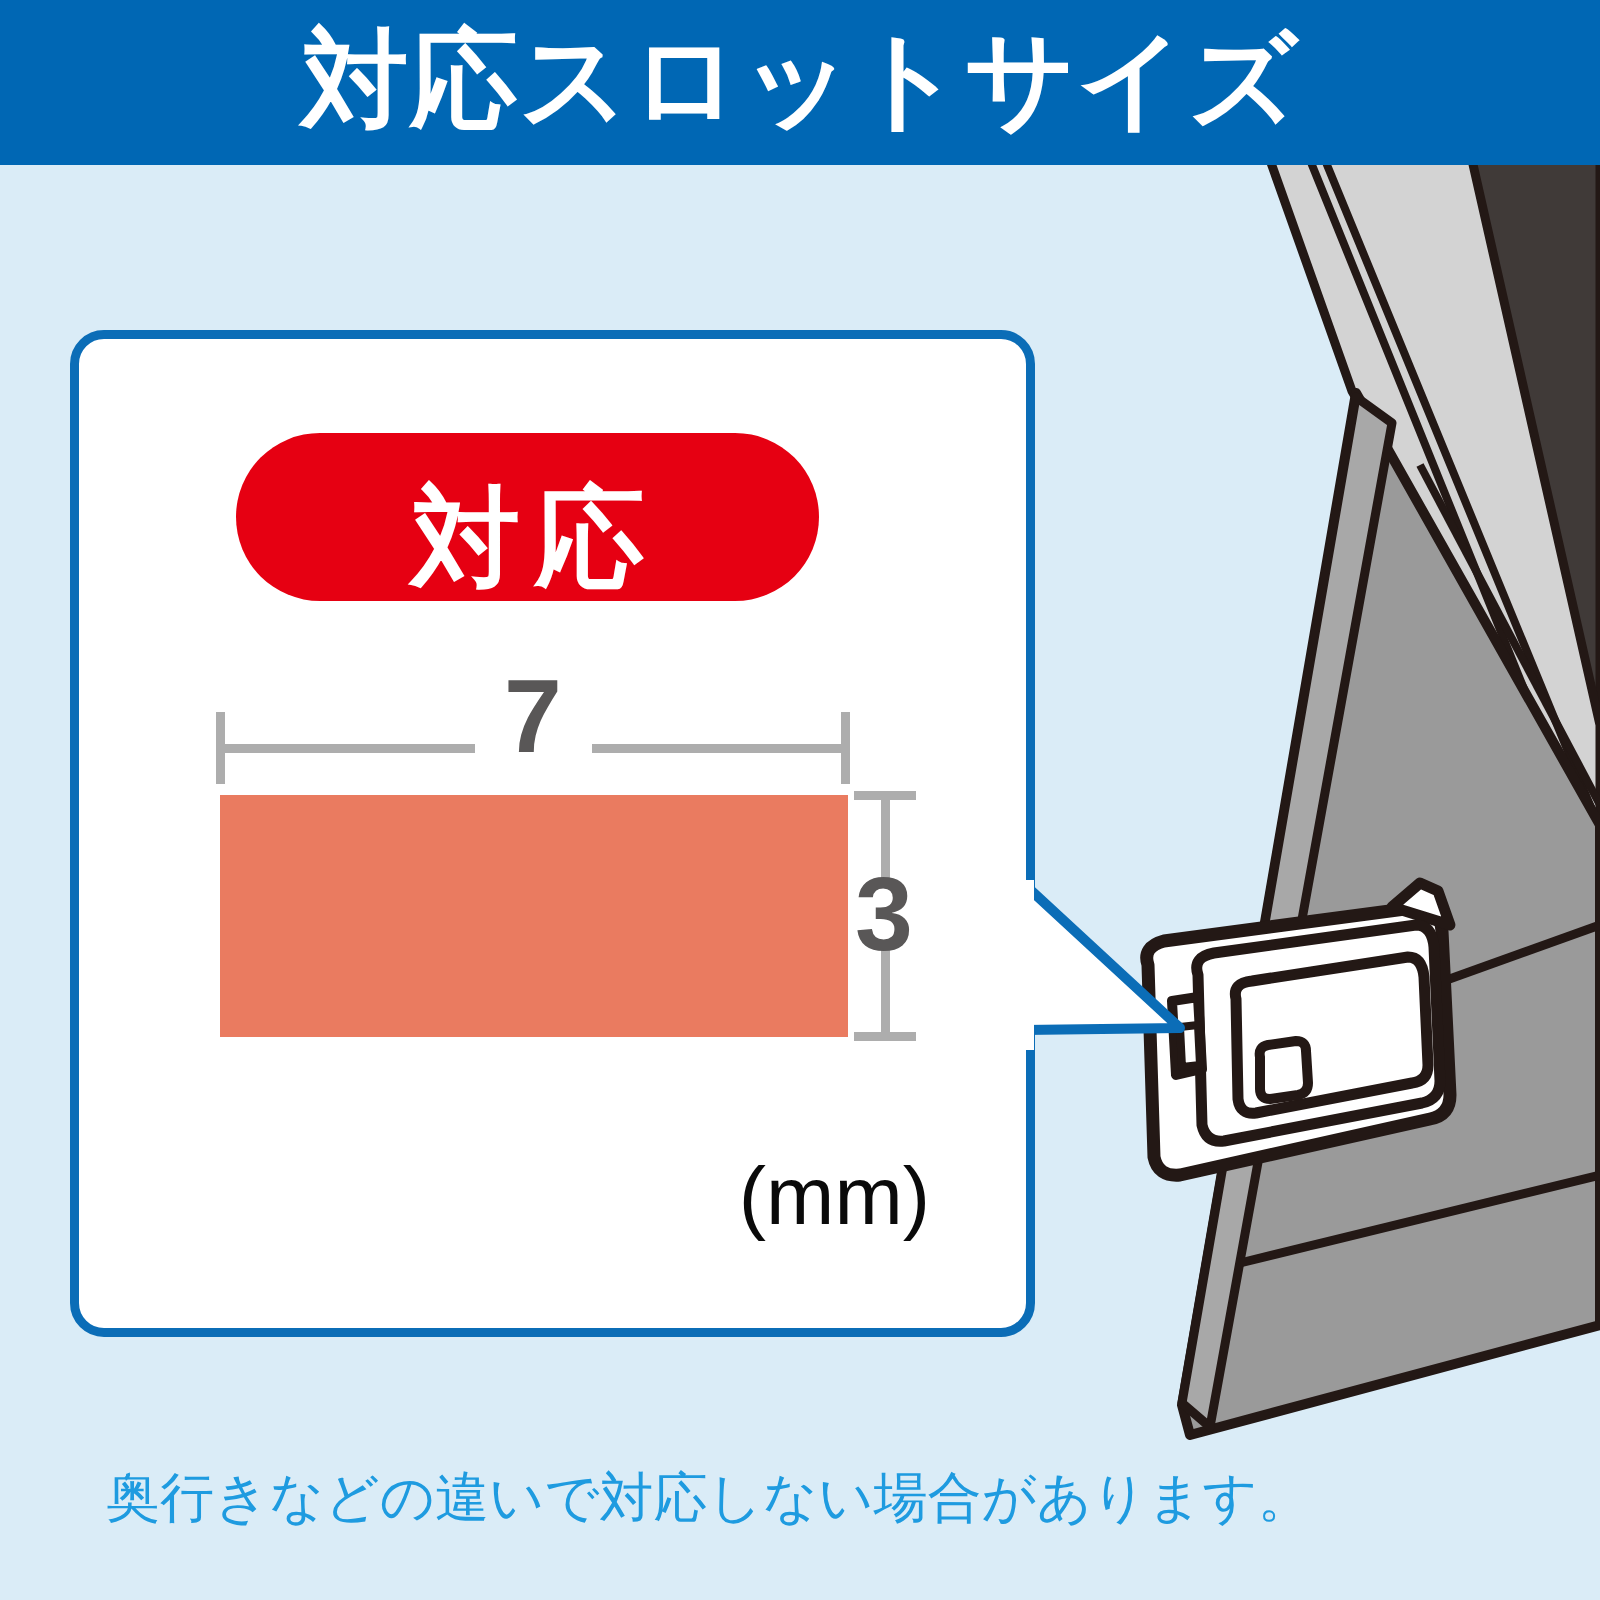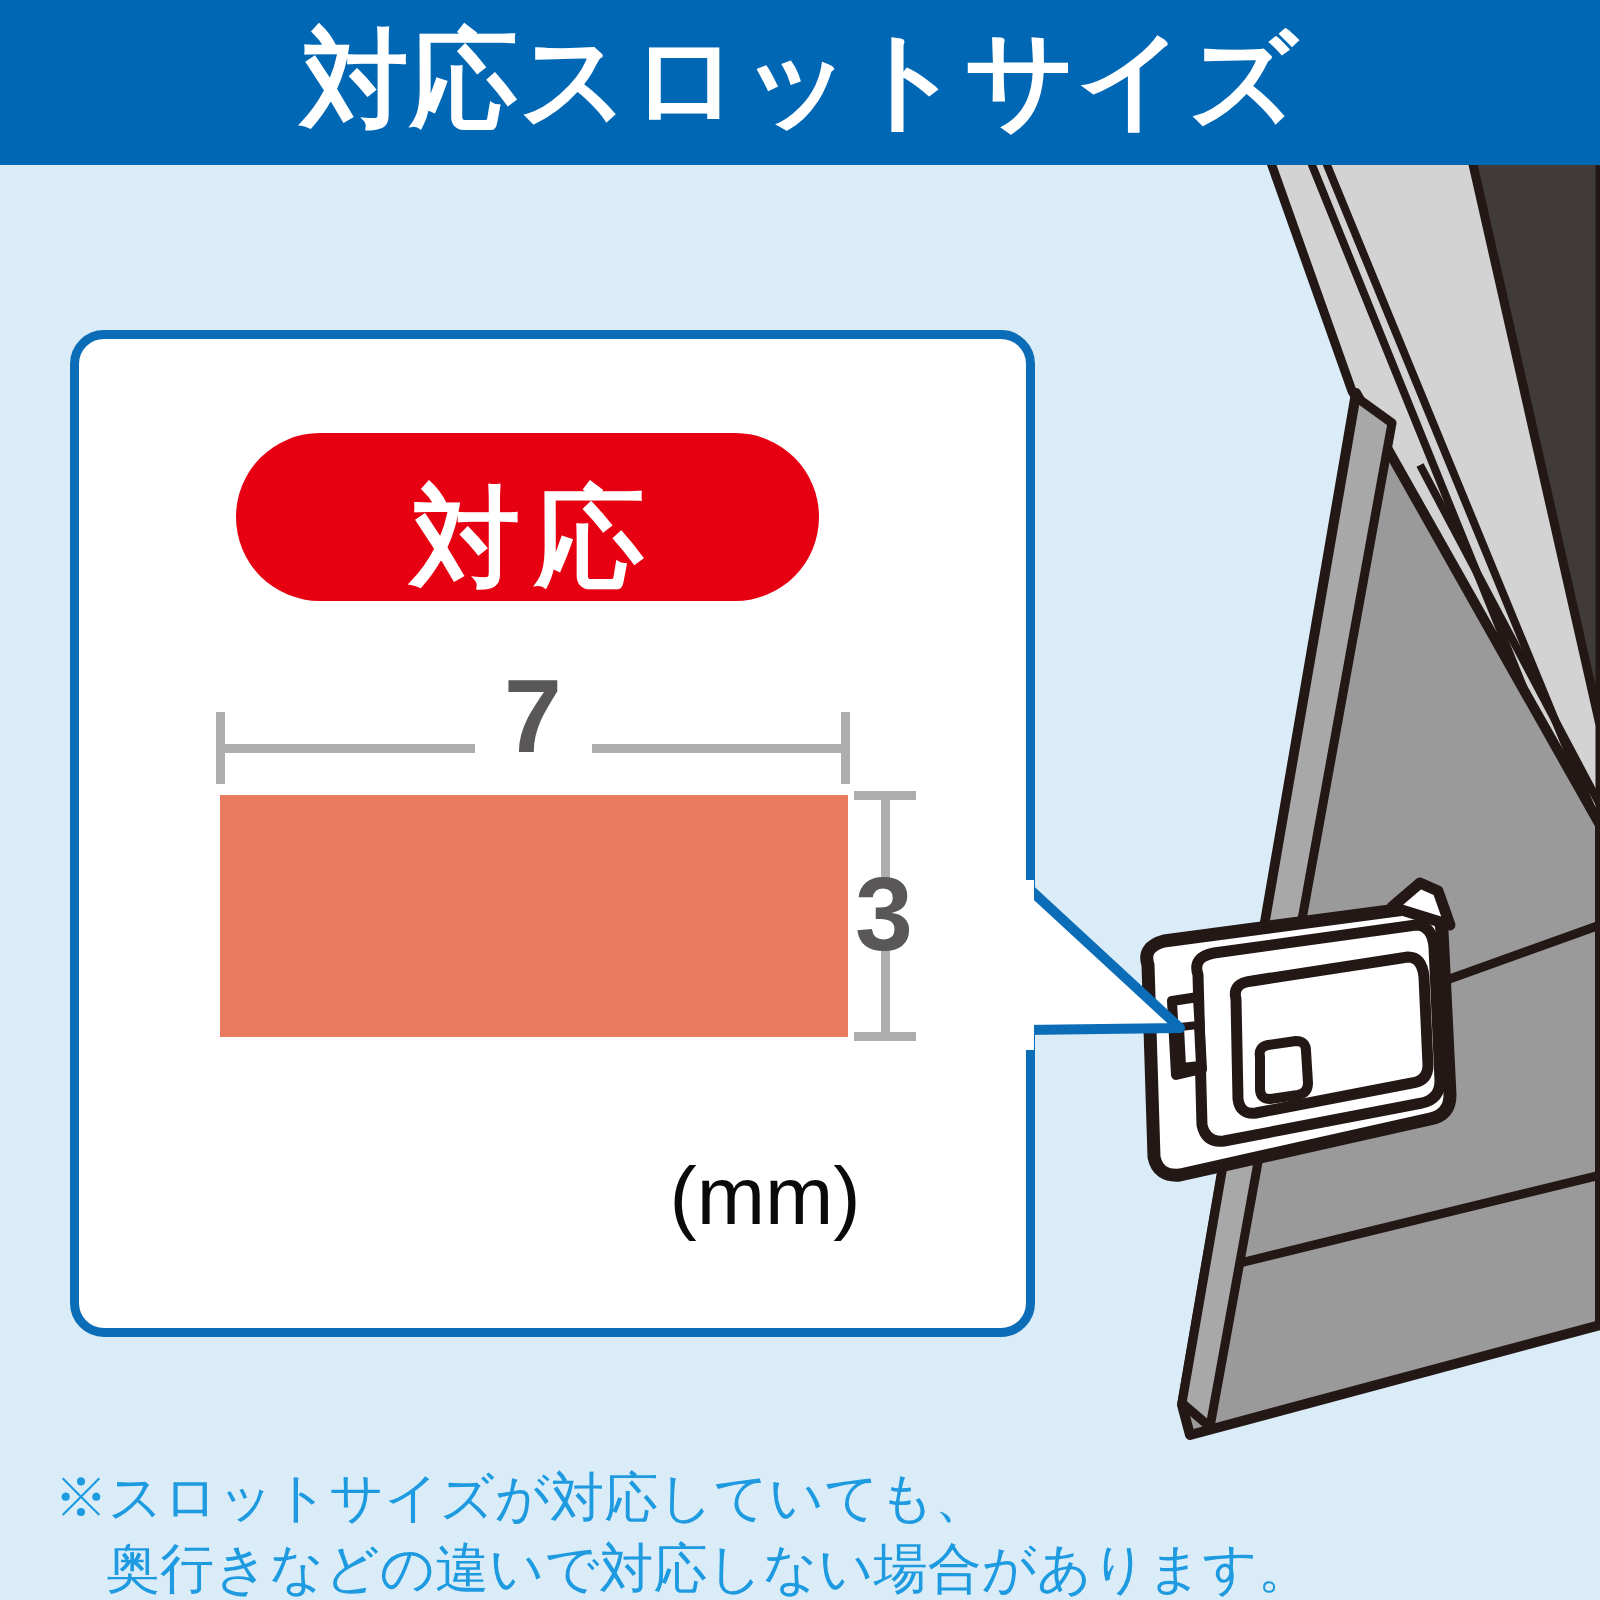--- a/index.html
+++ b/index.html
@@ -159,21 +159,21 @@
     line-height: 1;
     z-index: 7;
   }
 
   
   #unit-label {
     position: absolute;
     left: 600px;
     top: 1155px;
     width: 330px;
-    text-align: center;
+    text-align: right;
     font-size: 82px;
     color: #0a0a0a;
     line-height: 1;
     z-index: 6;
     white-space: nowrap;
   }
 
   
   #footnote {
     position: absolute;
@@ -269,17 +269,16 @@
     <rect x="6" y="244" width="62" height="9" fill="#ADADAD"></rect>
 
     <rect x="33" y="6" width="9" height="92" fill="#ADADAD"></rect>
     <rect x="33" y="160" width="9" height="90" fill="#ADADAD"></rect>
   </svg>
   <div id="dim-height-value">3</div>
 
   <div id="unit-label">(mm)</div>
 
   <div id="footnote">
-    <span>※スロットサイズが対応していても、</span>
     <span id="footnote-line2">奥行きなどの違いで対応しない場合があります。</span>
   </div>
 
 </div>
 
 </body></html>

